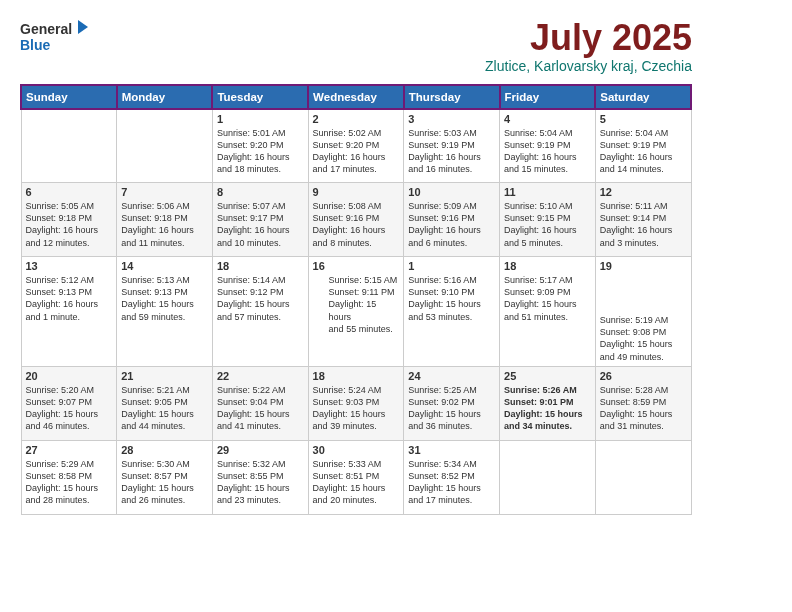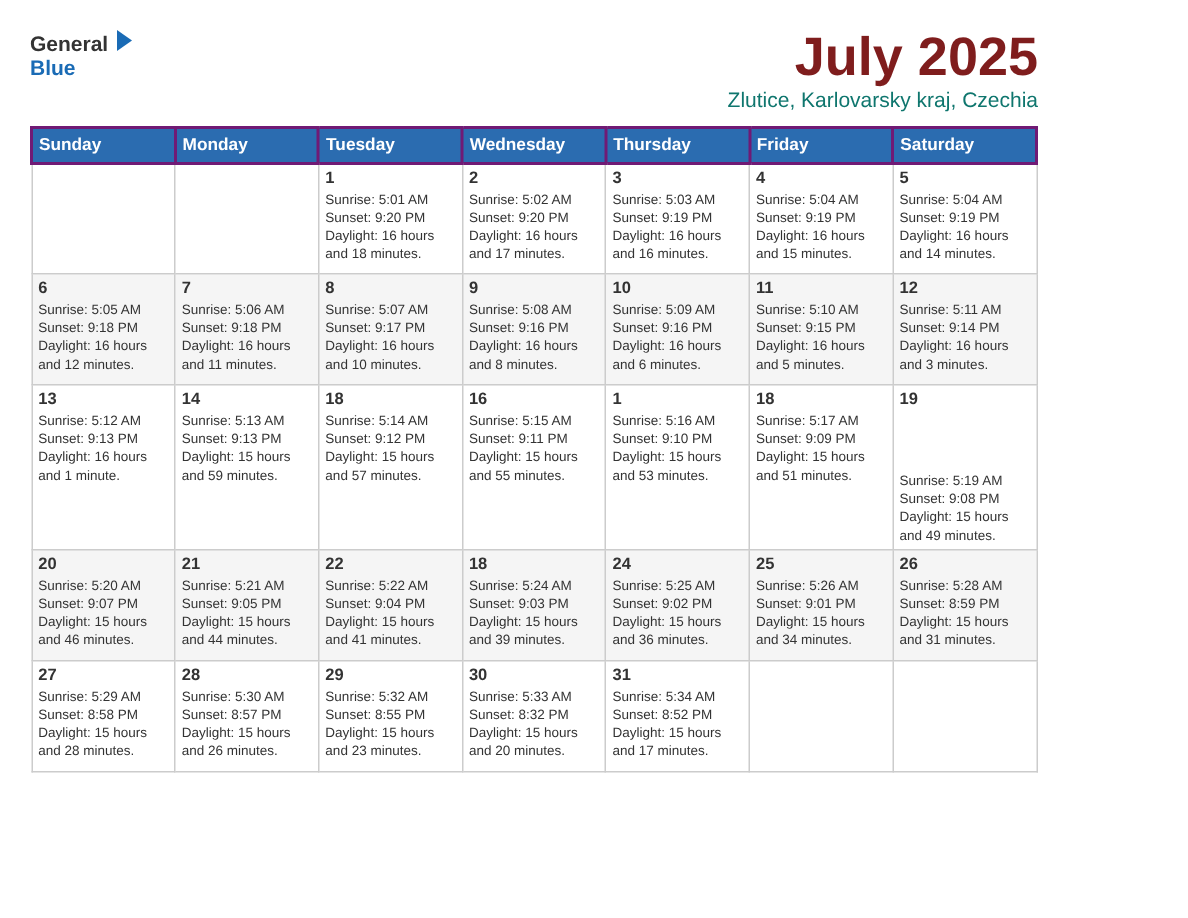--- a/index.html
+++ b/index.html
@@ -221,21 +221,21 @@
           </td>
           <td>
             <span class="day-number">18</span>
             <div class="day-info" style="white-space: pre-line;">Sunrise: 5:14 AM
 Sunset: 9:12 PM
 Daylight: 15 hours
 and 57 minutes.</div>
           </td>
           <td>
             <span class="day-number">16</span>
-            <div class="day-info" style="white-space: pre-line;">Sunrise: 5:15 AM
+            <div class="day-info" style="white-space: pre-line; margin-left: 16px;">Sunrise: 5:15 AM
 Sunset: 9:11 PM
 Daylight: 15 hours
 and 55 minutes.</div>
           </td>
           <td>
             <span class="day-number">1</span>
             <div class="day-info" style="white-space: pre-line;">Sunrise: 5:16 AM
 Sunset: 9:10 PM
 Daylight: 15 hours
 and 53 minutes.</div>
@@ -286,21 +286,21 @@
           </td>
           <td>
             <span class="day-number">24</span>
             <div class="day-info" style="white-space: pre-line;">Sunrise: 5:25 AM
 Sunset: 9:02 PM
 Daylight: 15 hours
 and 36 minutes.</div>
           </td>
           <td>
             <span class="day-number">25</span>
-            <div class="day-info" style="white-space: pre-line;">Sunrise: 5:26 AM
+            <div class="day-info" style="white-space: pre-line; font-weight: bold;">Sunrise: 5:26 AM
 Sunset: 9:01 PM
 Daylight: 15 hours
 and 34 minutes.</div>
           </td>
           <td>
             <span class="day-number">26</span>
             <div class="day-info" style="white-space: pre-line;">Sunrise: 5:28 AM
 Sunset: 8:59 PM
 Daylight: 15 hours
 and 31 minutes.</div>
@@ -324,21 +324,21 @@
           <td>
             <span class="day-number">29</span>
             <div class="day-info" style="white-space: pre-line;">Sunrise: 5:32 AM
 Sunset: 8:55 PM
 Daylight: 15 hours
 and 23 minutes.</div>
           </td>
           <td>
             <span class="day-number">30</span>
             <div class="day-info" style="white-space: pre-line;">Sunrise: 5:33 AM
-Sunset: 8:32 PM
+Sunset: 8:51 PM
 Daylight: 15 hours
 and 20 minutes.</div>
           </td>
           <td>
             <span class="day-number">31</span>
             <div class="day-info" style="white-space: pre-line;">Sunrise: 5:34 AM
 Sunset: 8:52 PM
 Daylight: 15 hours
 and 17 minutes.</div>
           </td>

